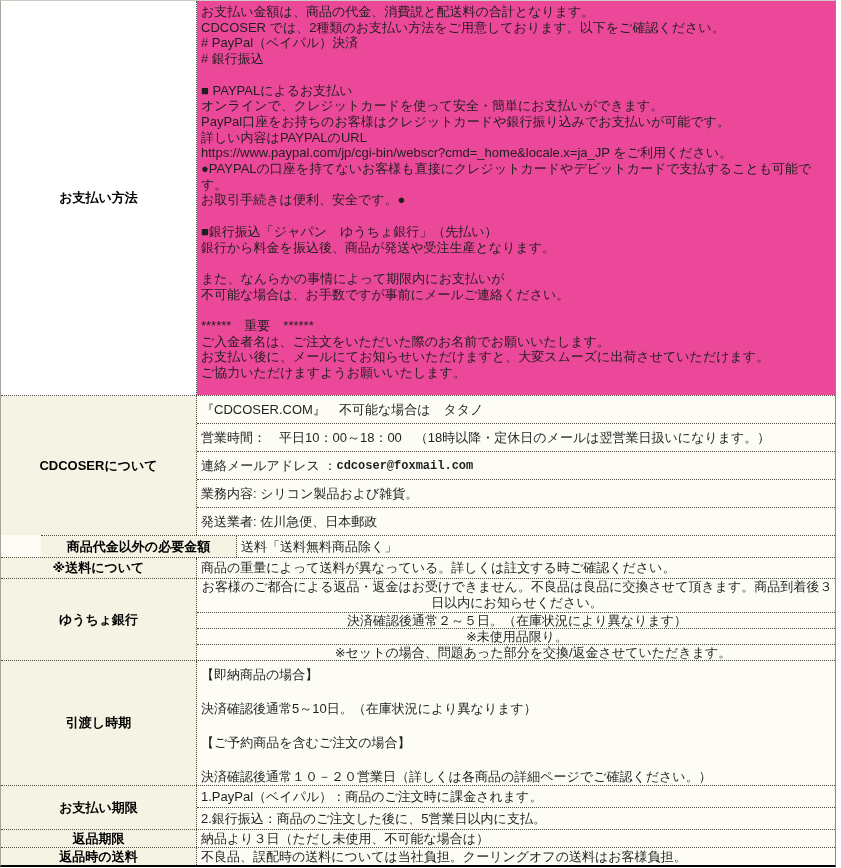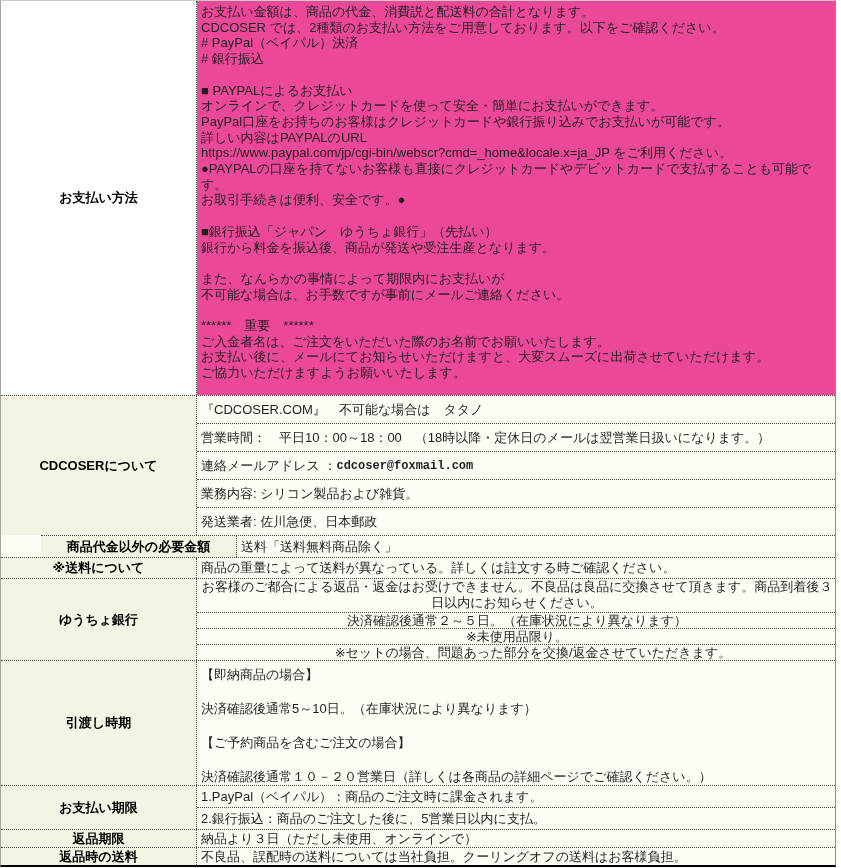--- a/index.html
+++ b/index.html
@@ -140,21 +140,21 @@
     <div class="hdr">お支払い期限</div>
     <div class="content">
       <div class="sub">1.PayPal（ベイパル）：商品のご注文時に課金されます。</div>
       <div class="sub">2.銀行振込：商品のご注文した後に、5営業日以内に支払。</div>
     </div>
   </div>
 
   <div class="row row8">
     <div class="hdr">返品期限</div>
     <div class="content">
-      <div class="cline">納品より３日（ただし未使用、オンラインで）</div>
+      <div class="cline">納品より３日（ただし未使用、不可能な場合は）</div>
     </div>
   </div>
 
   <div class="row row9">
     <div class="hdr">返品時の送料</div>
     <div class="content">
       <div class="cline">不良品、誤配時の送料については当社負担。クーリングオフの送料はお客様負担。</div>
     </div>
   </div>
 

